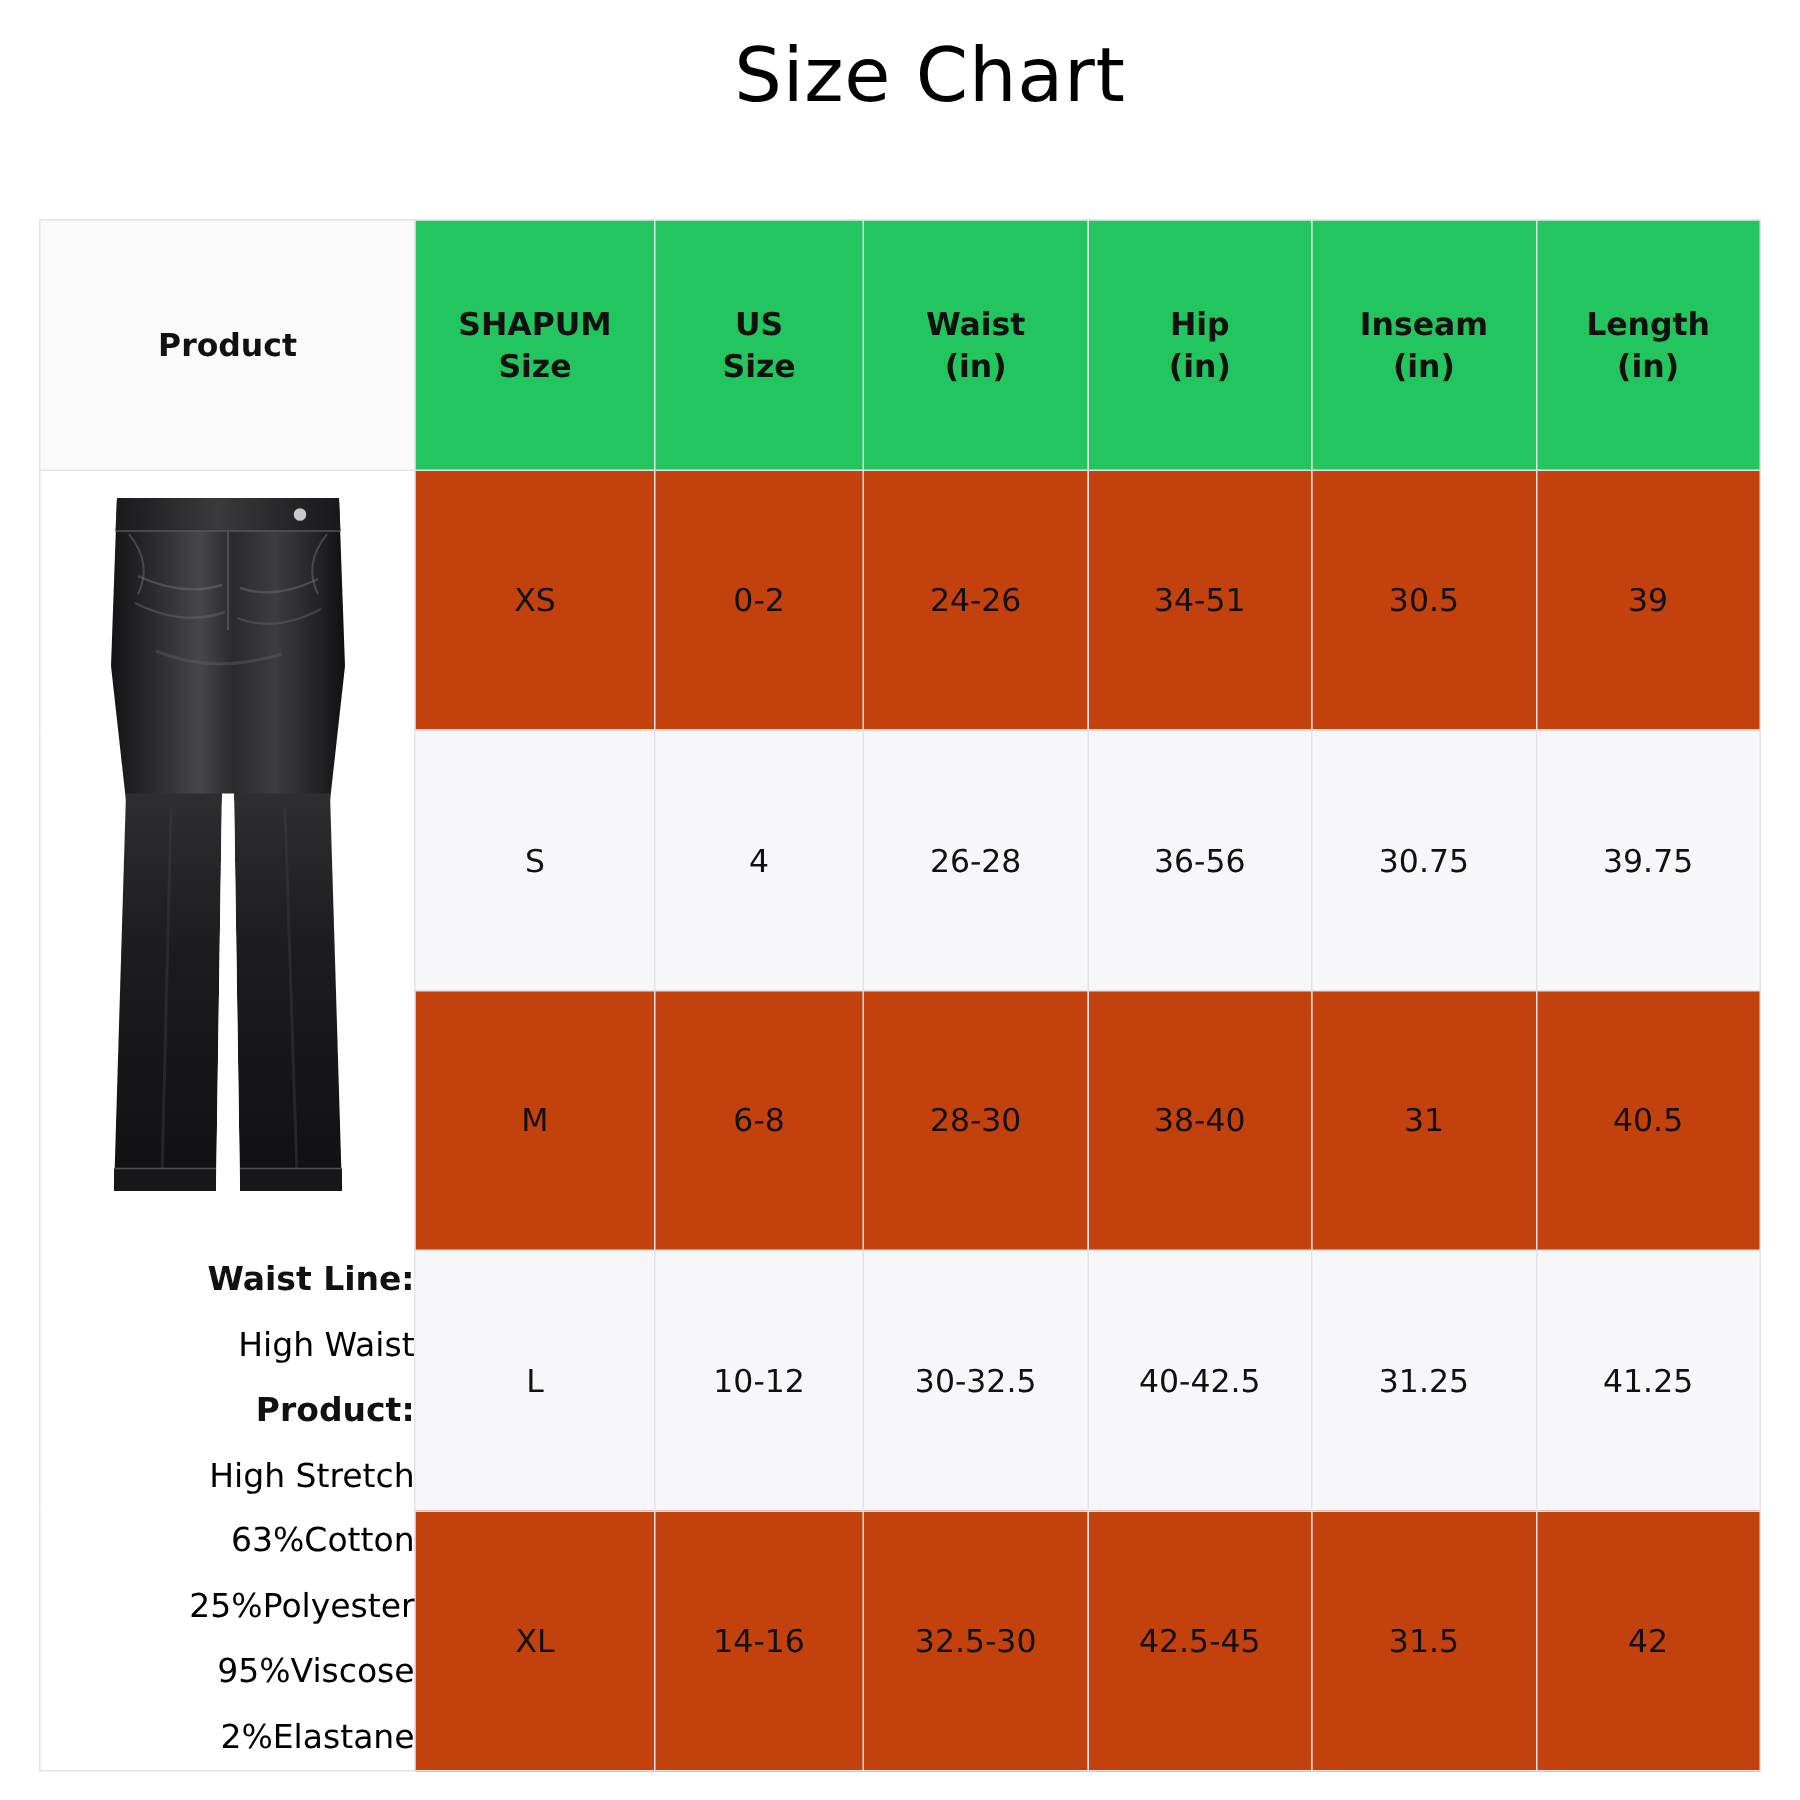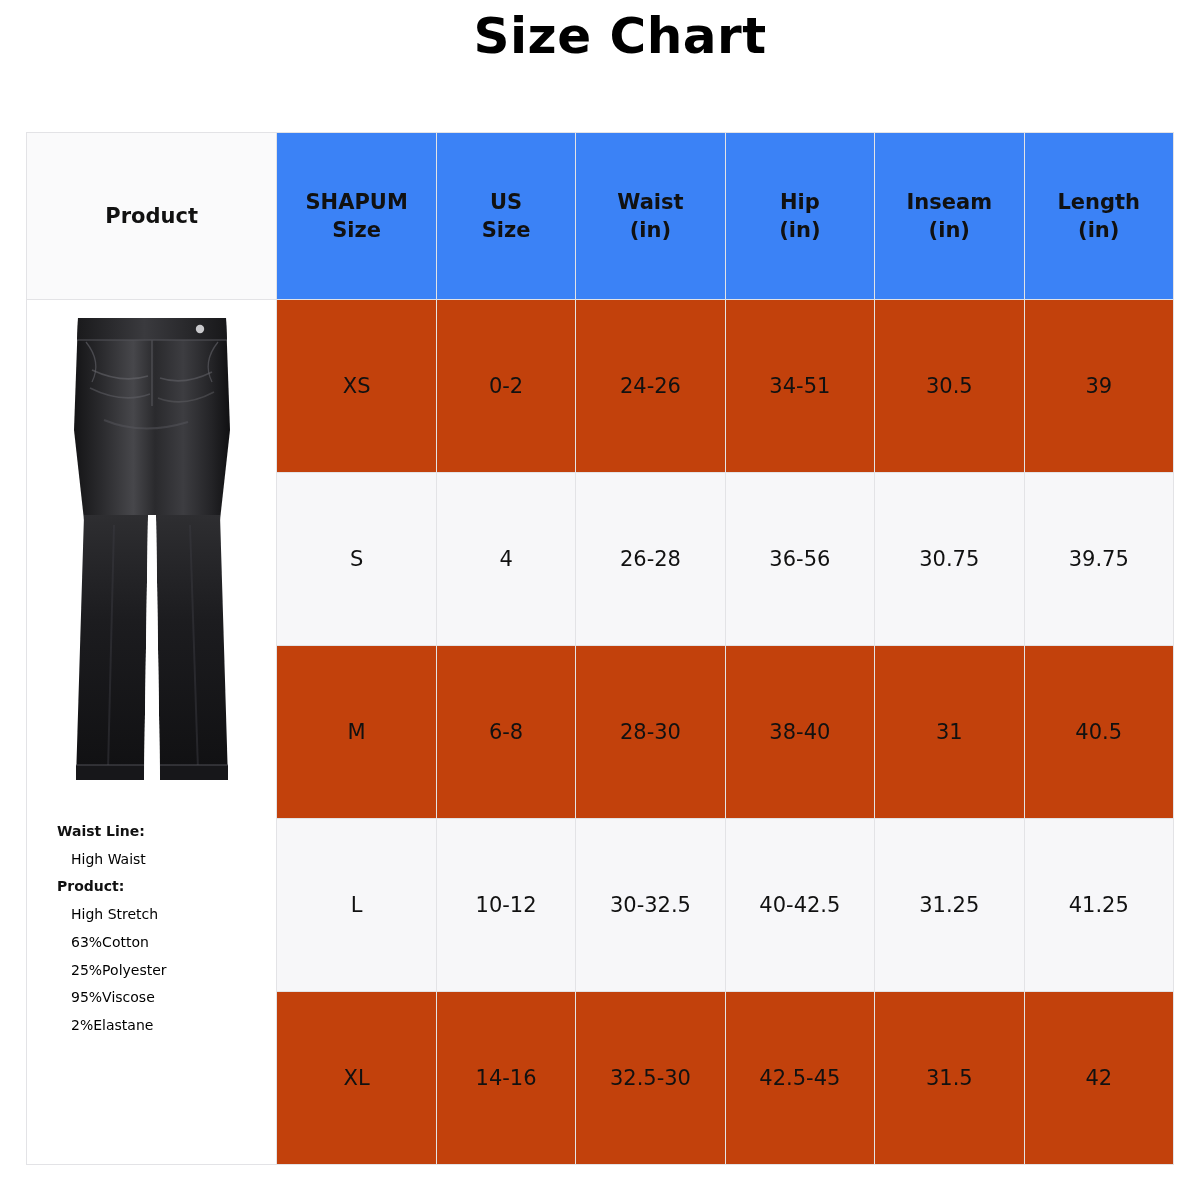--- a/index.html
+++ b/index.html
@@ -16,24 +16,24 @@
   }
   .page {
     position: relative;
     width: 1200px;
     height: 1200px;
     box-sizing: border-box;
   }
   .title {
     text-align: center;
     font-size: 50px;
-    font-weight: bold;
+    font-weight: normal;
     letter-spacing: 0.5px;
     color: #000000;
-    margin: 6px 0 0 0;
+    margin: 20px 0 0 0;
     line-height: 1.2;
     padding-left: 40px;
   }
   .table-wrap {
     position: absolute;
     left: 26px;
     top: 126px;
     width: 1148px;
   }
   table.size-chart {
@@ -56,21 +56,21 @@
     vertical-align: middle;
     font-size: 21px;
     color: #111111;
     padding: 0;
   }
   thead th {
     height: 166px;
     font-weight: bold;
     font-size: 22px;
     line-height: 1.35;
-    background: #3b82f6;
+    background: #22c55e;
   }
   thead th.hdr-product {
     background: #fafafb;
   }
   tbody td {
     height: 172px;
     font-weight: normal;
     font-size: 21px;
   }
   tbody tr.odd td { background: #c2410c; }
@@ -91,22 +91,22 @@
   .jeans-img {
     margin-top: 10px;
     width: 200px;
     height: 500px;
     position: relative;
   }
   .product-info {
     width: 100%;
     box-sizing: border-box;
     padding: 8px 0 0 44px;
-    text-align: left;
-    font-size: 14px;
+    text-align: right;
+    font-size: 22px;
     line-height: 1.98;
     color: #222222;
   }
   .product-info .lbl {
     font-weight: bold;
     color: #111111;
     margin-left: -14px;
   }
   .product-info .val {
     color: #000000;

